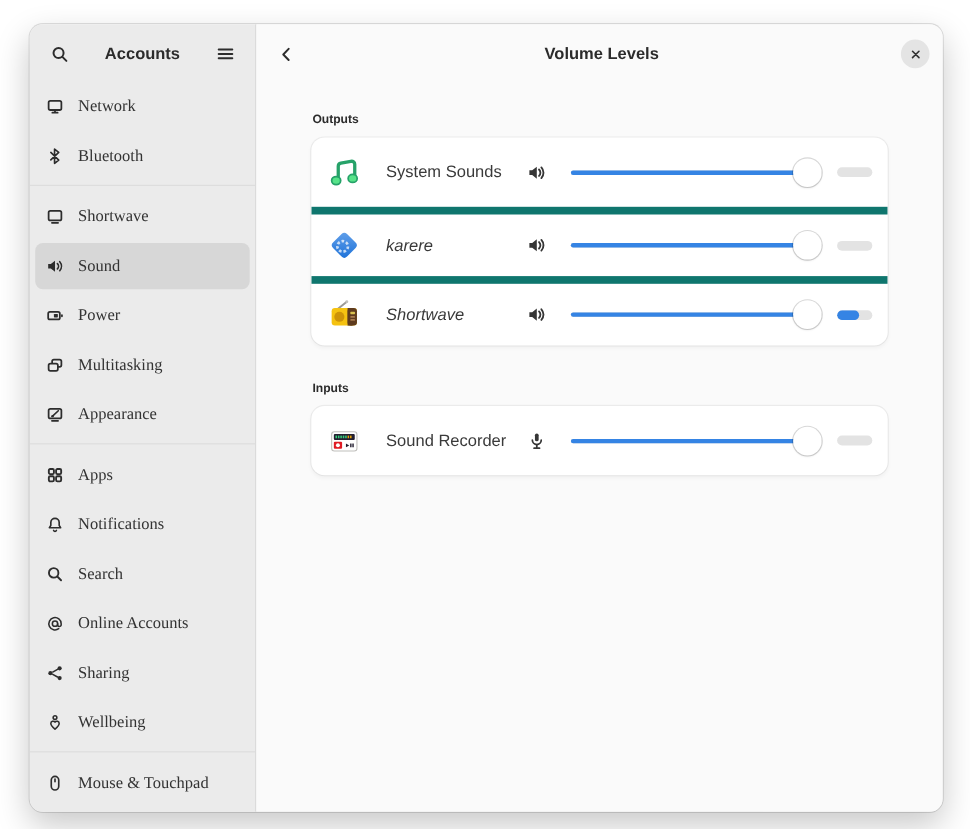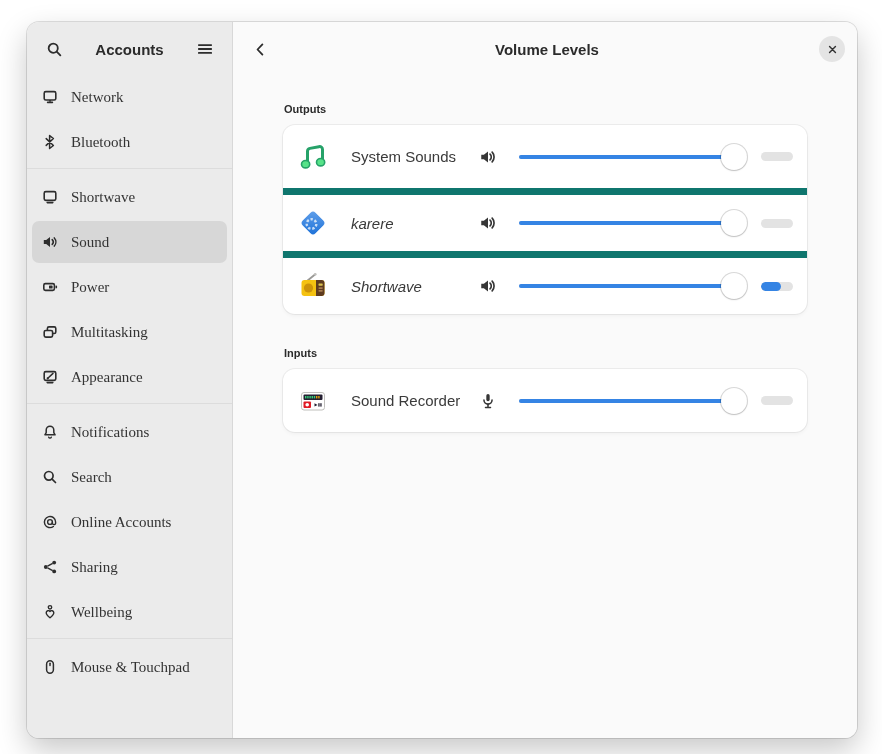--- a/index.html
+++ b/index.html
@@ -160,20 +160,33 @@
                 <path d="M5.8 9.2l5.2-4.8" stroke="currentColor" stroke-width="1.5" stroke-linecap="round"></path>
                 <circle cx="5.7" cy="9.3" r="1.1" fill="currentColor"></circle>
                 <path d="M5.2 13.6h5.6" stroke="currentColor" stroke-width="1.6" stroke-linecap="round"></path>
               </svg>
             </span>
     <span class="nav-label">Appearance</span>
   </button>
         </div>
       <div class="nav-divider"></div>
       <div>
+          <button class="nav-item">
+    <span class="nav-icon">
+              <svg viewBox="0 0 16 16">
+                <g fill="none" stroke="currentColor" stroke-width="1.7">
+                  <rect x="2.4" y="2.4" width="4.6" height="4.6" rx="1.2"></rect>
+                  <rect x="9" y="2.4" width="4.6" height="4.6" rx="1.2"></rect>
+                  <rect x="2.4" y="9" width="4.6" height="4.6" rx="1.2"></rect>
+                  <rect x="9" y="9" width="4.6" height="4.6" rx="1.2"></rect>
+                </g>
+              </svg>
+            </span>
+    <span class="nav-label">Apps</span>
+  </button>
           <button class="nav-item">
     <span class="nav-icon">
               <svg viewBox="0 0 16 16">
                 <path d="M8 2.2a3.8 3.8 0 013.8 3.8v2.6l1.3 2.2H2.9l1.3-2.2V6A3.8 3.8 0 018 2.2z" fill="none" stroke="currentColor" stroke-width="1.5" stroke-linejoin="round"></path>
                 <path d="M6.7 13.2a1.4 1.4 0 002.6 0" fill="none" stroke="currentColor" stroke-width="1.4" stroke-linecap="round"></path>
               </svg>
             </span>
     <span class="nav-label">Notifications</span>
   </button>
           <button class="nav-item">

